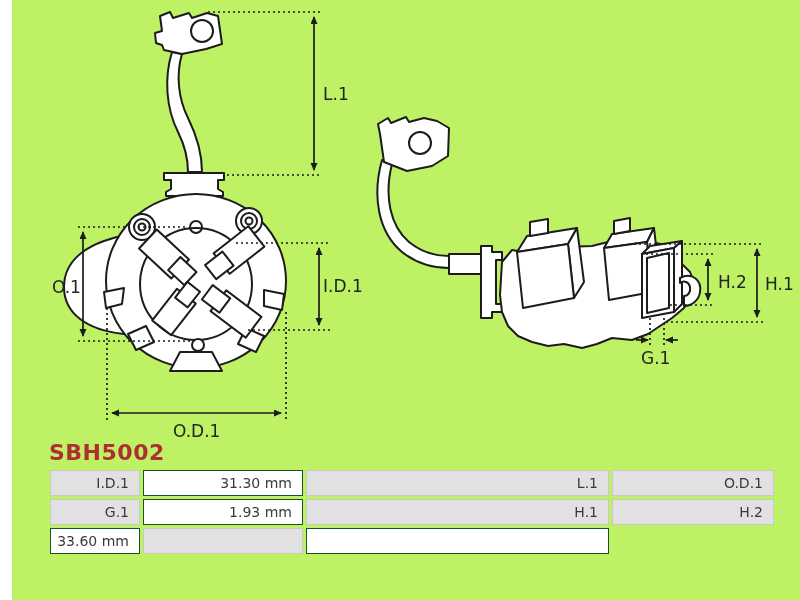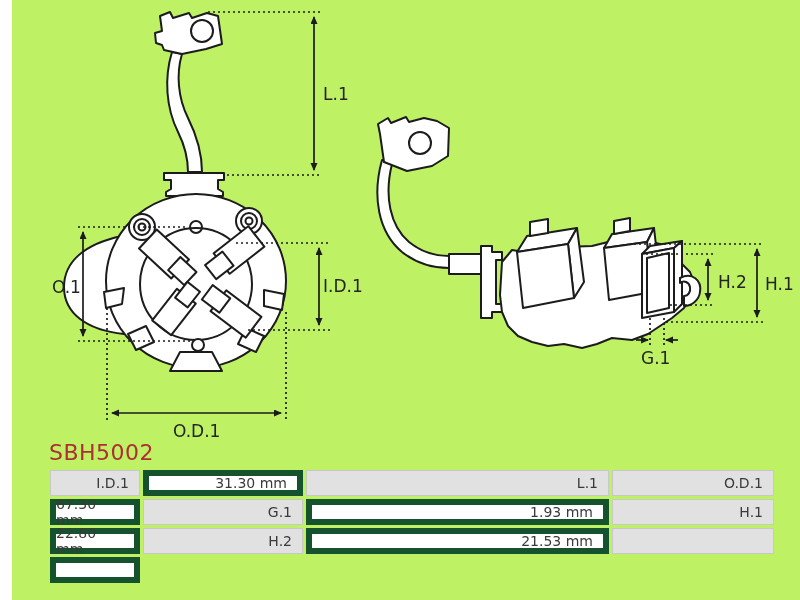--- a/index.html
+++ b/index.html
@@ -1,27 +1,27 @@
 <!DOCTYPE html>
 <html><head>
 <meta charset="utf-8">
 <style>
   html,body{margin:0;padding:0;background:#fff;}
   .stage{position:relative;width:800px;height:600px;background:#bef264;overflow:hidden;
          font-family:"DejaVu Sans","Liberation Sans",sans-serif;margin-left:12px;}
   .drawing-svg{position:absolute;left:0;top:0;}
-  .part-number{position:absolute;left:37px;top:440px;font-size:22px;font-weight:400;
+  .part-number{position:absolute;left:37px;top:440px;font-size:22px;font-weight:700;
                letter-spacing:0.5px;color:#AE2E34;}
   .spec-table{position:absolute;left:38px;top:470px;display:grid;
               grid-template-columns:90px 160px 303px 162px;
               grid-auto-rows:26px;gap:3px;font-size:14px;color:#3a3a3a;}
   .cell{display:flex;align-items:center;justify-content:flex-end;
         padding-right:10px;box-sizing:content-box;}
   .cell.label{background:#e1e1e1;border:1px solid #c8c8c8;}
-  .cell.value{background:#ffffff;border:6px solid #14532d;}
+  .cell.value{background:#ffffff;border:1px solid #14532d;}
   svg text{font-family:"DejaVu Sans","Liberation Sans",sans-serif;font-size:17px;fill:#242424;}
   .ln{stroke:#1c1c1c;stroke-width:2;fill:#ffffff;stroke-linejoin:round;}
   .ln-nf{stroke:#1c1c1c;stroke-width:2;fill:none;stroke-linejoin:round;}
   .dim{stroke:#1c1c1c;stroke-width:1.7;fill:none;}
   .lead{stroke:#1c1c1c;stroke-width:1.7;fill:none;stroke-dasharray:2 3;}
 </style>
 </head>
 <body>
 
 <div class="stage">
@@ -167,26 +167,24 @@
   </svg>
 
   <div class="part-number">SBH5002</div>
 
   <div class="spec-table">
     <div class="cell label">I.D.1</div>
     <div class="cell value">31.30 mm</div>
     <div class="cell label">L.1</div>
 
     <div class="cell label">O.D.1</div>
-    <div class="cell value">67.30 mm</div>
     <div class="cell label">G.1</div>
     <div class="cell value">1.93 mm</div>
 
     <div class="cell label">H.1</div>
-    <div class="cell value">22.80 mm</div>
 
     <div class="cell label">H.2</div>
-    <div class="cell value">21.53 mm</div>
+    <div class="cell value">33.60 mm</div>
     <div class="cell label"></div>
     <div class="cell value"></div>
   </div>
 
 </div>
 
 </body></html>

